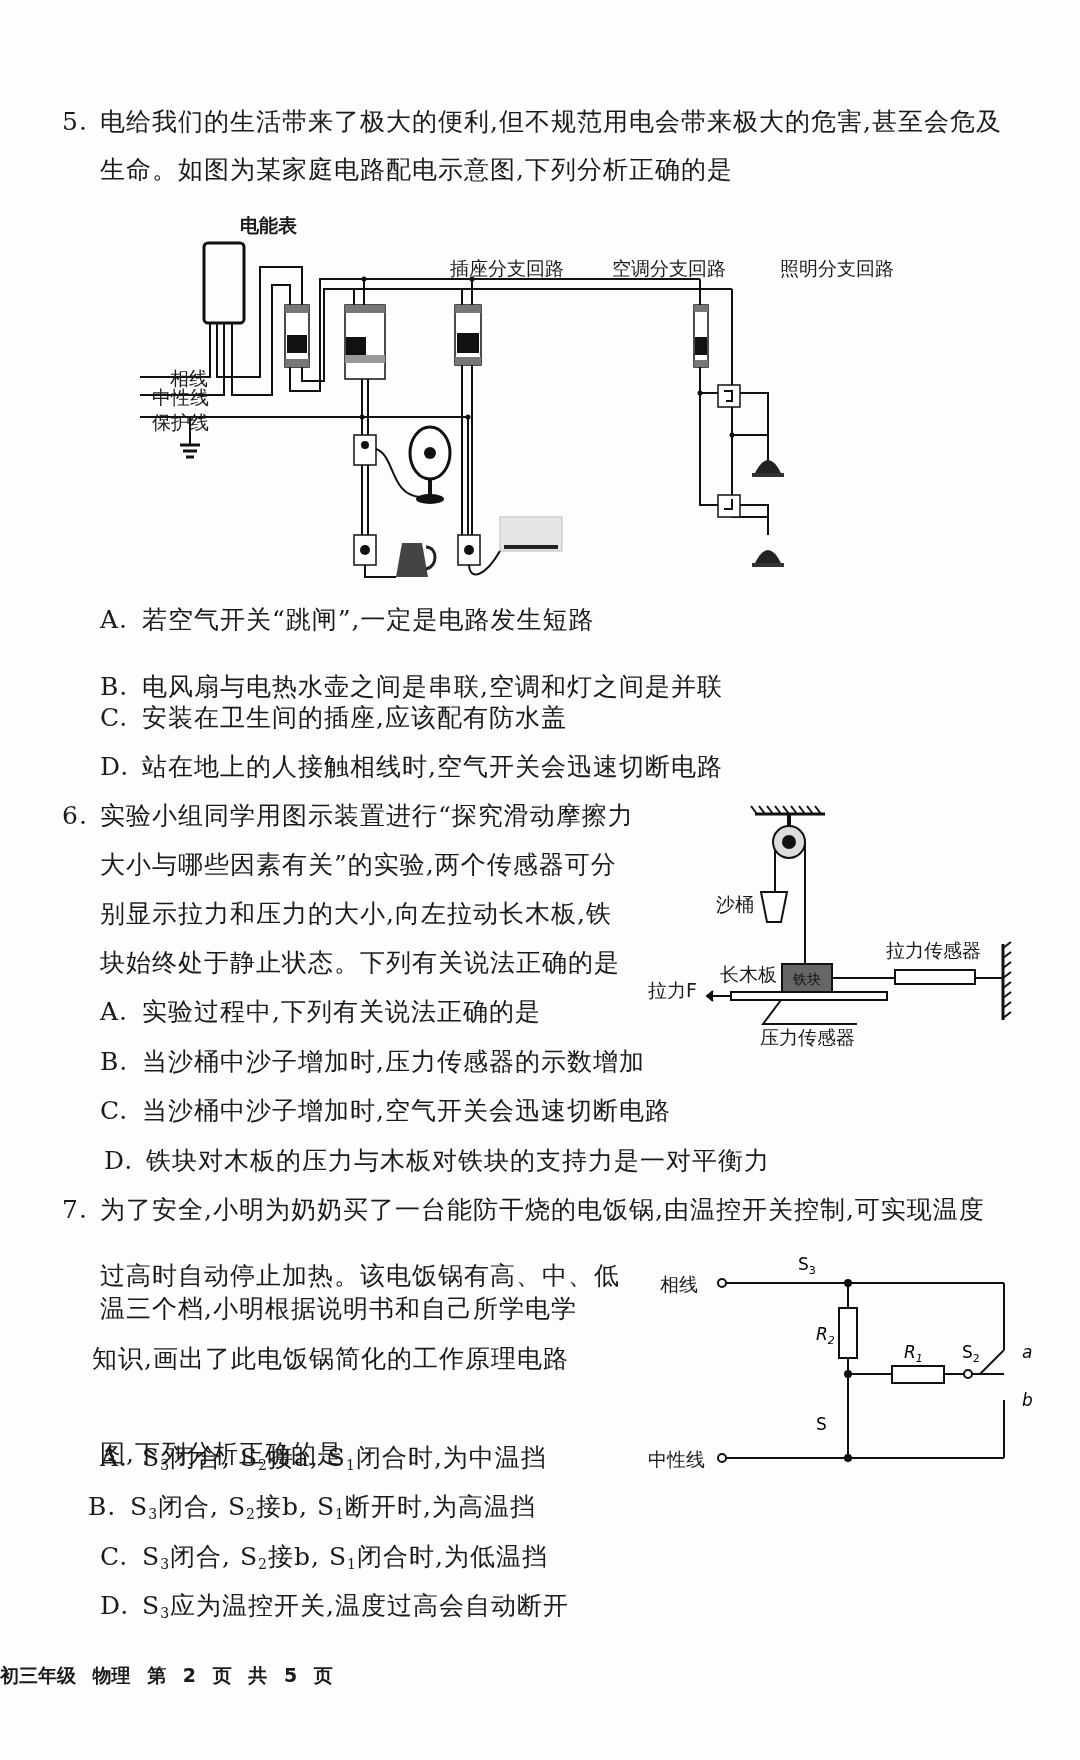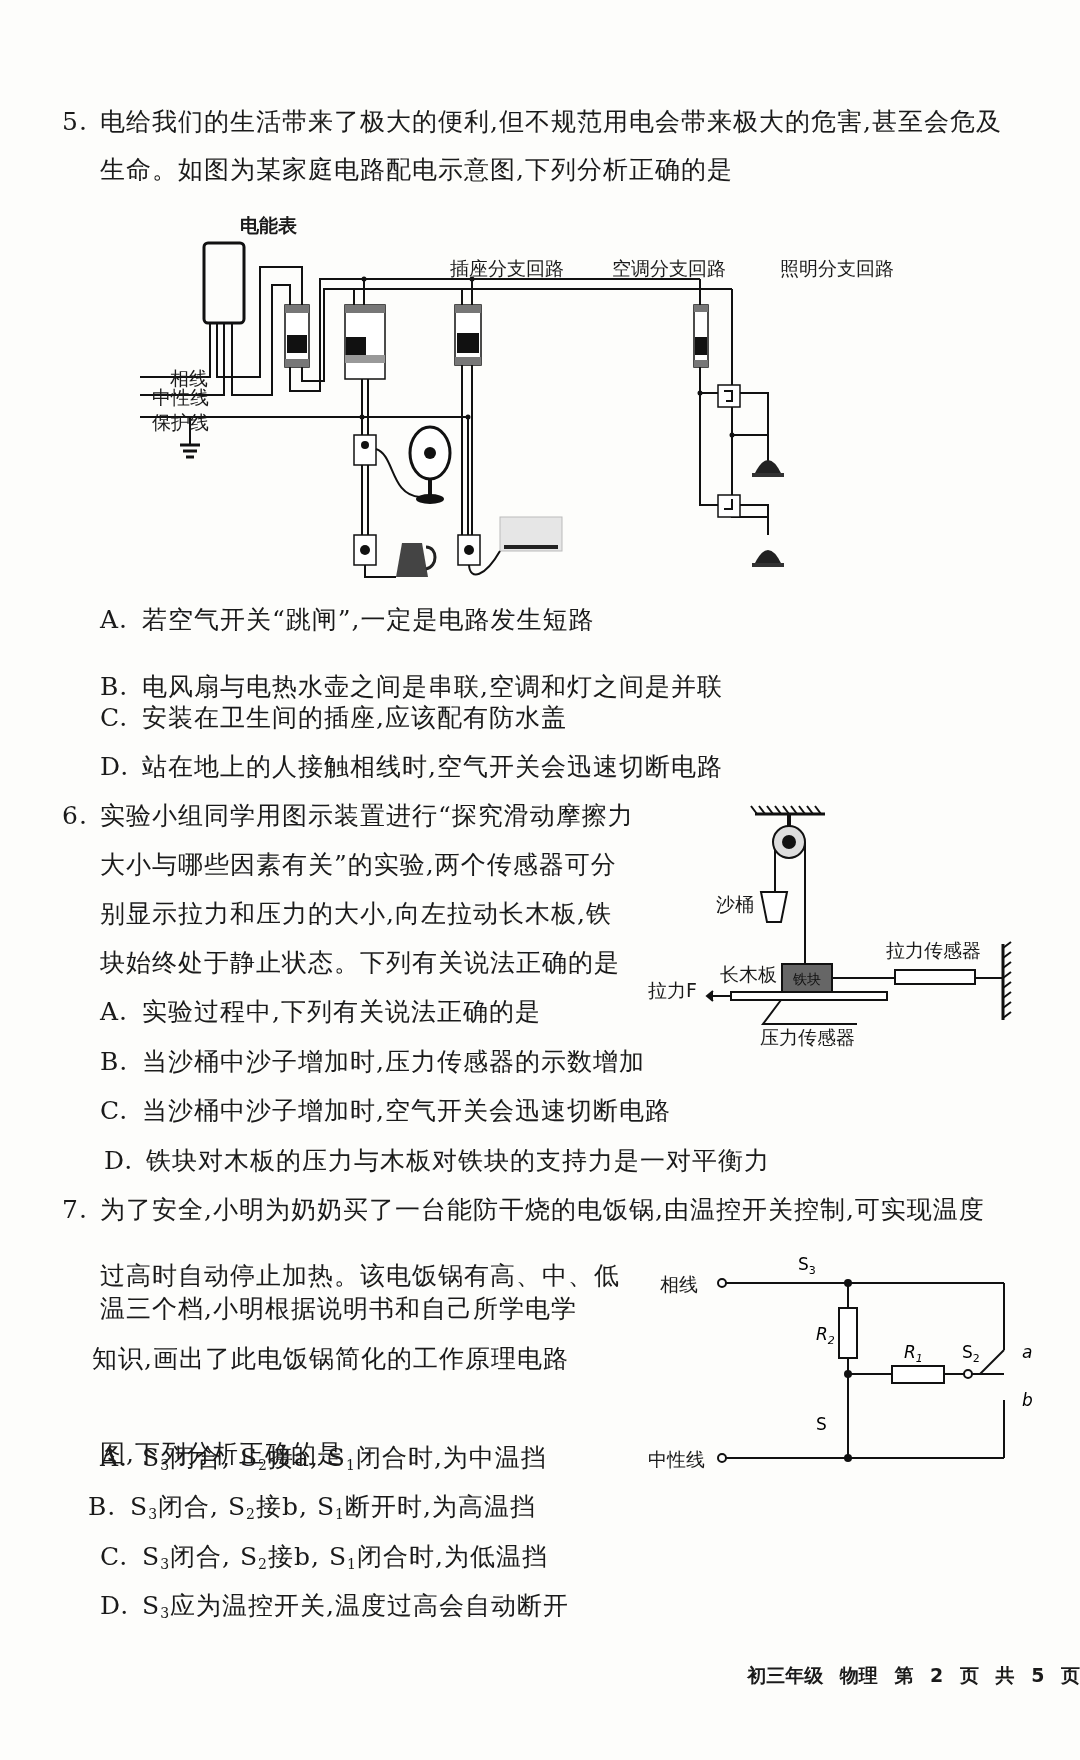--- a/index.html
+++ b/index.html
@@ -4,21 +4,21 @@
 <style>
   html,body{margin:0;padding:0;background:#fdfdfb;}
   body{width:1080px;height:1760px;position:relative;overflow:hidden;
        font-family:"DejaVu Serif","Liberation Serif",serif;color:#1a1a1a;}
   .line{position:absolute;font-size:25px;line-height:30px;white-space:nowrap;letter-spacing:1px;}
   .num{display:inline-block;width:38px;}
   .opt{display:inline-block;width:42px;}
   sub{font-size:14px;vertical-align:-4px;}
   .lbl{position:absolute;font-size:19px;white-space:nowrap;font-family:"DejaVu Sans","Liberation Sans",sans-serif;}
   svg text{font-family:"DejaVu Sans","Liberation Sans",sans-serif;}
-  .footer{position:absolute;top:1663px;left:0;width:1080px;text-align:right;font-size:19px;font-weight:bold;
+  .footer{position:absolute;top:1663px;left:0;width:1080px;text-align:left;font-size:19px;font-weight:bold;
           font-family:"DejaVu Sans","Liberation Sans",sans-serif;word-spacing:10px;}
 </style>
 </head>
 <body>
 
 <div class="line" style="top:107px;left:62px;">
   <span class="num">5.</span><span>电给我们的生活带来了极大的便利,但不规范用电会带来极大的危害,甚至会危及</span>
 </div>
 <div class="line" style="top:155px;left:100px;">生命。如图为某家庭电路配电示意图,下列分析正确的是</div>
 

